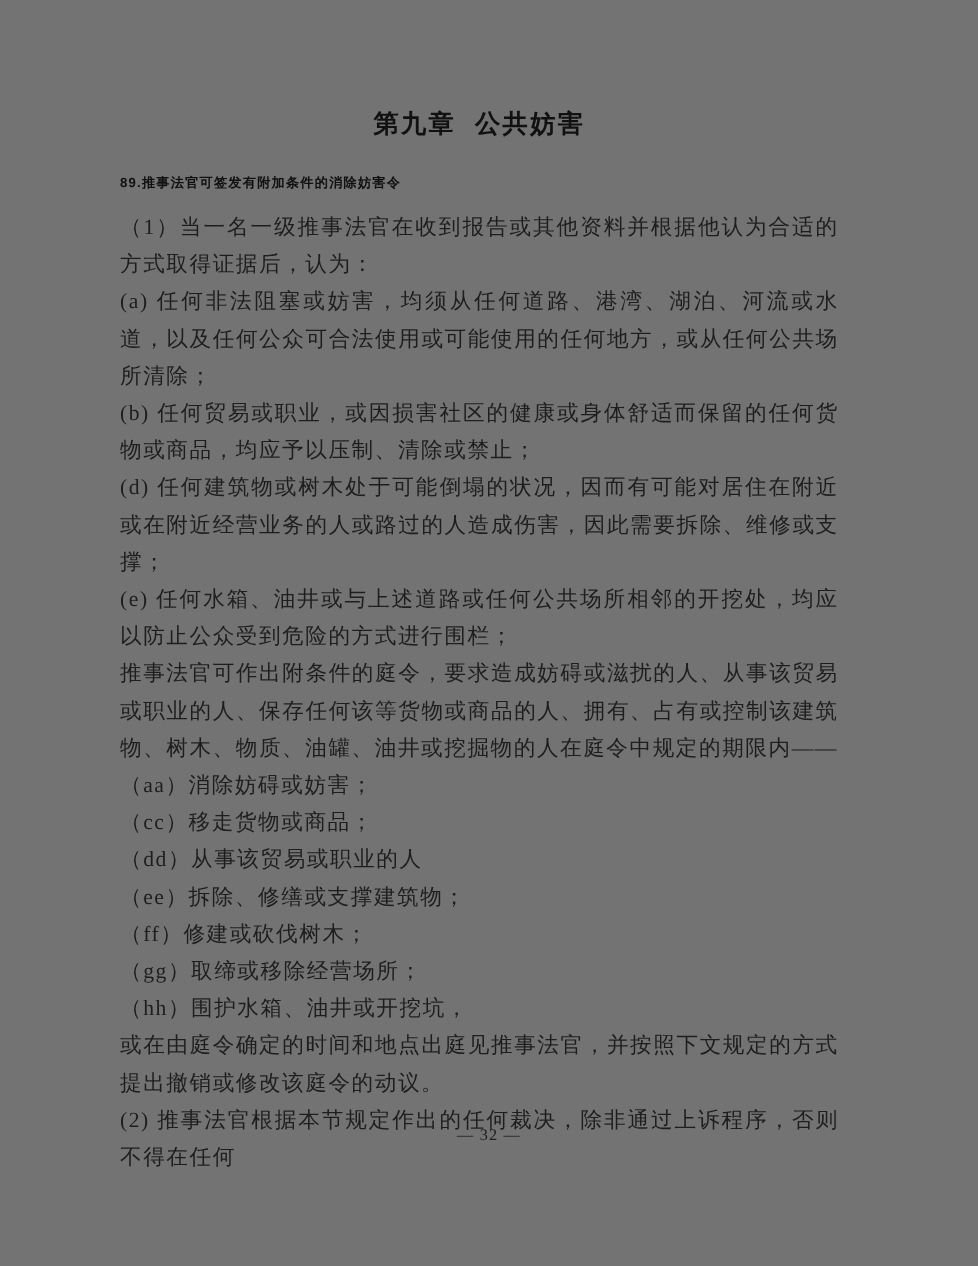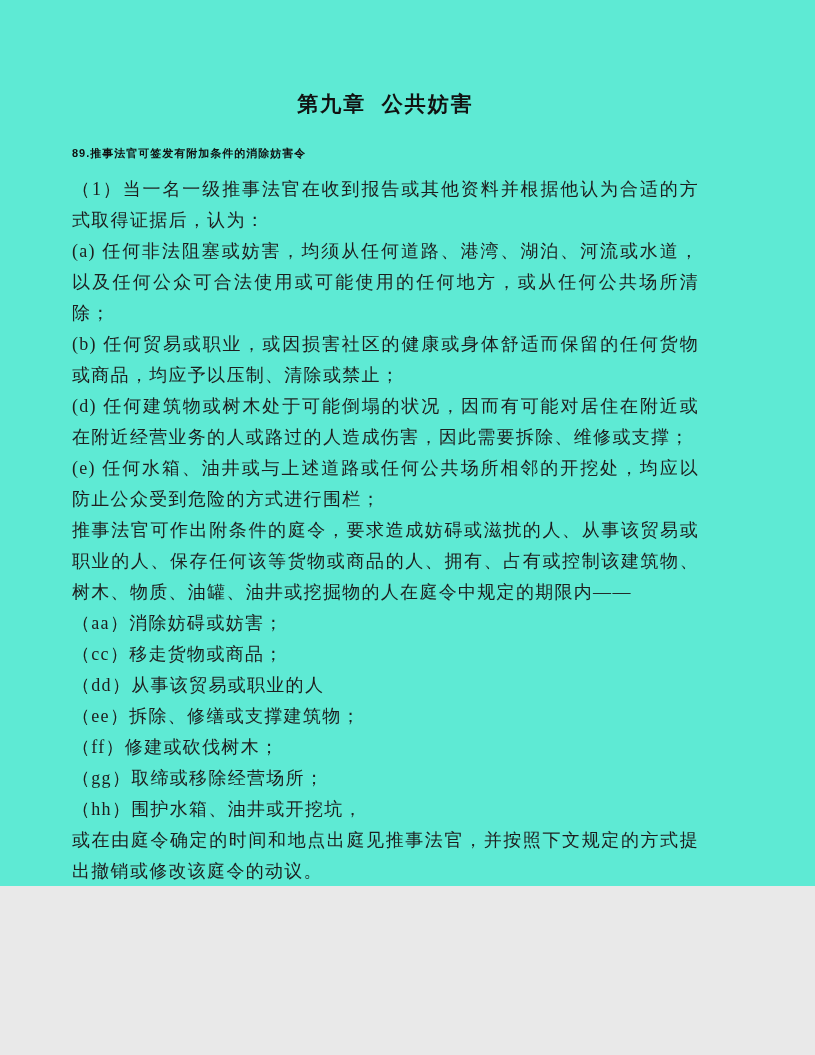--- a/index.html
+++ b/index.html
@@ -3,25 +3,25 @@
 <meta charset="utf-8">
 <style>
   html, body {
     margin: 0;
     padding: 0;
     background: #e9e9e9;
   }
   .page {
     position: relative;
     width: 815px;
-    height: 886px;
+    height: 1055px;
     margin: 0 auto;
-    background: #5eead4;
+    background: #737373;
     box-sizing: border-box;
-    padding: 90px 116px 0 72px;
+    padding: 90px 116px 0 100px;
     font-family: "Liberation Serif", "DejaVu Serif", serif;
     color: #1e1e1e;
     overflow: hidden;
   }
   .doc-title {
     margin: 0 0 24px 0;
     font-family: "Liberation Sans", "DejaVu Sans", sans-serif;
     font-size: 21px;
     font-weight: bold;
     line-height: 28px;
@@ -75,17 +75,18 @@
     <p>(e) 任何水箱、油井或与上述道路或任何公共场所相邻的开挖处，均应以防止公众受到危险的方式进行围栏；</p>
     <p>推事法官可作出附条件的庭令，要求造成妨碍或滋扰的人、从事该贸易或职业的人、保存任何该等货物或商品的人、拥有、占有或控制该建筑物、树木、物质、油罐、油井或挖掘物的人在庭令中规定的期限内——</p>
     <p>（aa）消除妨碍或妨害；</p>
     <p>（cc）移走货物或商品；</p>
     <p>（dd）从事该贸易或职业的人</p>
     <p>（ee）拆除、修缮或支撑建筑物；</p>
     <p>（ff）修建或砍伐树木；</p>
     <p>（gg）取缔或移除经营场所；</p>
     <p>（hh）围护水箱、油井或开挖坑，</p>
     <p>或在由庭令确定的时间和地点出庭见推事法官，并按照下文规定的方式提出撤销或修改该庭令的动议。</p>
+    <p>(2) 推事法官根据本节规定作出的任何裁决，除非通过上诉程序，否则不得在任何</p>
   </div>
 
   <div class="page-number">— 32 —</div>
 
 </div>
 
 </body></html>

